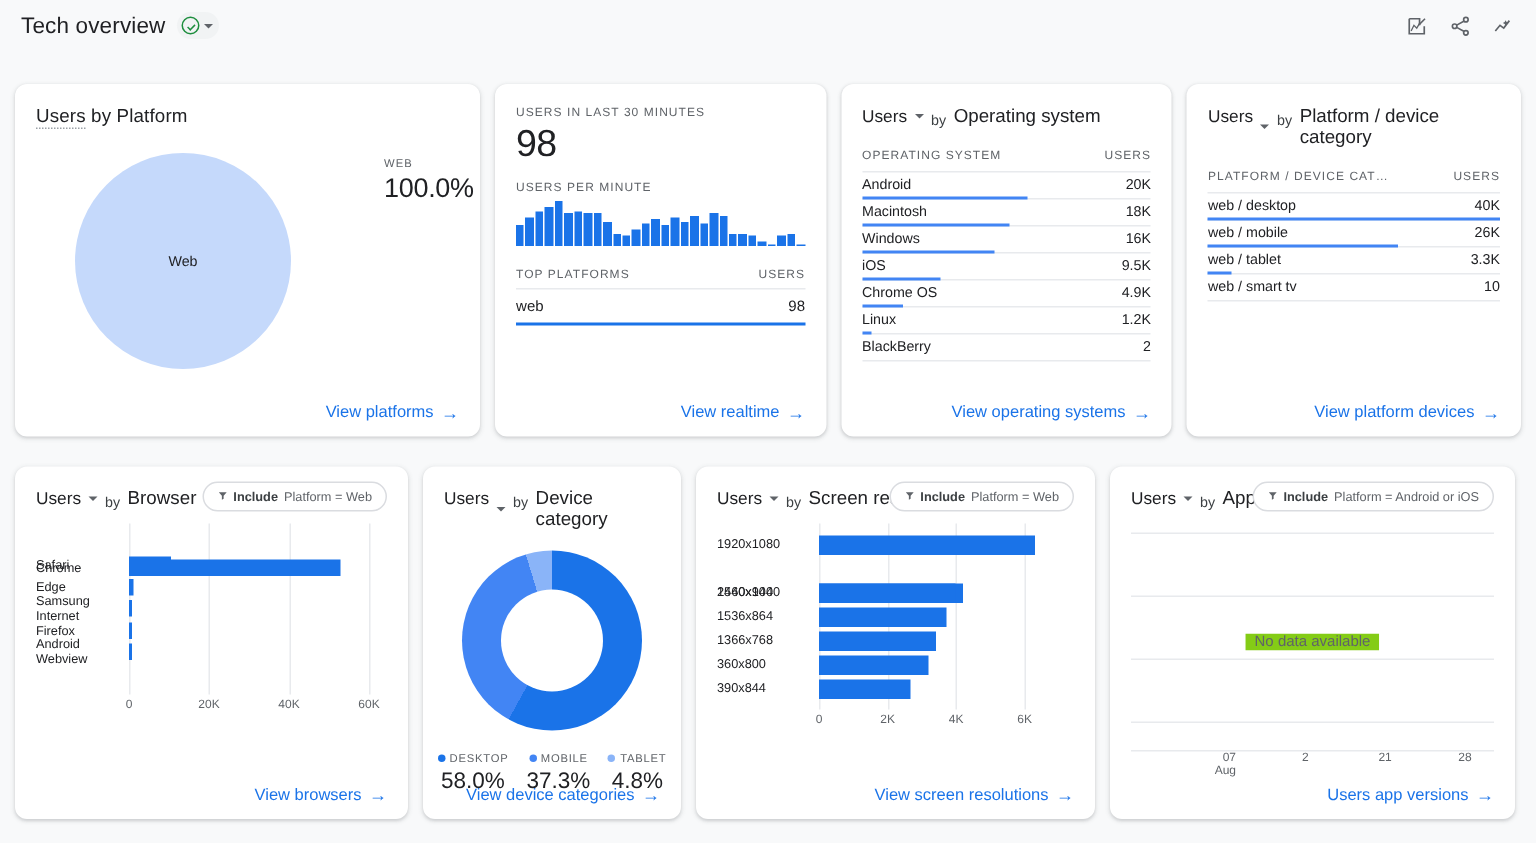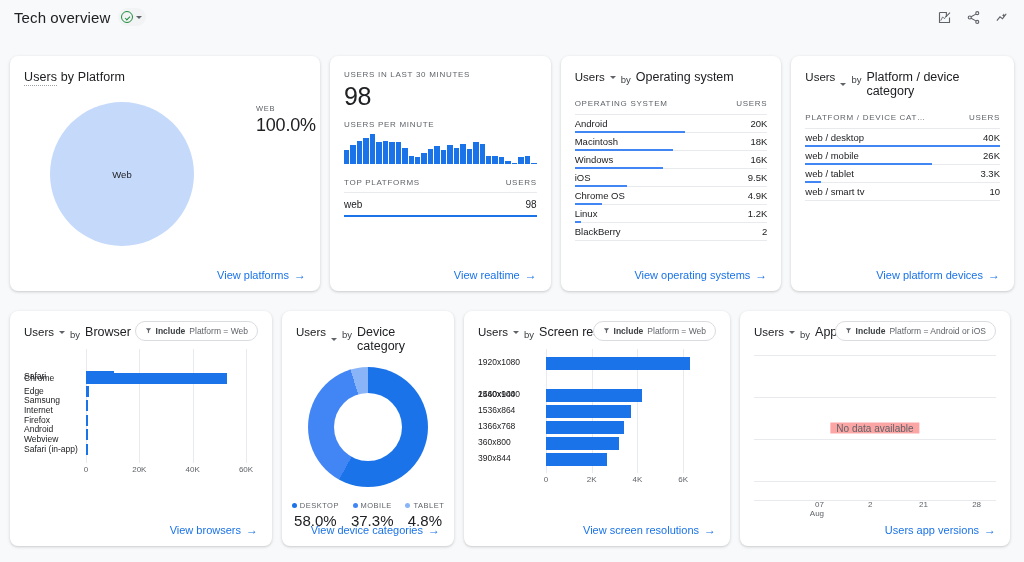--- a/index.html
+++ b/index.html
@@ -170,21 +170,21 @@
   .legend .lname { font-size: 7.5px; color: #5f6368; letter-spacing: .5px; }
   .legend .lval { font-size: 15px; color: #202124; margin-top: 2px; }
 
   
   .nodata-plot { position: relative; height: 145px; margin-top: 16px; }
   .nodata-plot .gl {
     position: absolute; left: 0; right: 0; height: 1px; background: #e8eaed;
   }
   .nodata-msg {
     position: absolute; left: 50%; top: 50%; transform: translate(-50%,-50%);
-    font-size: 10px; color: #5f6368; background: #fca5a5; padding: 0 6px; text-align: center;
+    font-size: 10px; color: #5f6368; background: #84cc16; padding: 0 6px; text-align: center;
   }
   .nodata-axis { position: relative; height: 22px; }
   .nodata-axis .tk {
     position: absolute; font-size: 8px; color: #5f6368; transform: translateX(-50%);
     text-align: right; line-height: 1.15;
   }
 </style>
 </head>
 <body>
 
@@ -452,26 +452,20 @@
               <div class="track">
                 <span class="fill" title="Firefox: 550" style="width: 2px; height: 11px;"></span>
               </div>
             </div>
             <div class="hbar-row" style="position: absolute; left: 0px; right: 16px; top: 72.5px; height: 14.5px;">
               <div class="cat" style="width: 62px; padding-right: 6px;">Android Webview</div>
               <div class="track">
                 <span class="fill" title="Android Webview: 450" style="width: 2px; height: 11px;"></span>
               </div>
             </div>
-            <div class="hbar-row" style="position: absolute; left: 0px; right: 0px; top: 87px; height: 14.5px;">
-              <div class="cat" style="width: 62px; padding-right: 6px;">Safari (in-app)</div>
-              <div class="track">
-                <span class="fill" title="Safari (in-app): 300" style="width: 2px; height: 11px;"></span>
-              </div>
-            </div>
           </div>
           <div class="hbar-axis">
             <span style="left: 62px;">0</span>
             <span style="left: 115.333px;">20K</span>
             <span style="left: 168.667px;">40K</span>
             <span style="left: 222px;">60K</span>
           </div>
         </div>
     </div>
 

